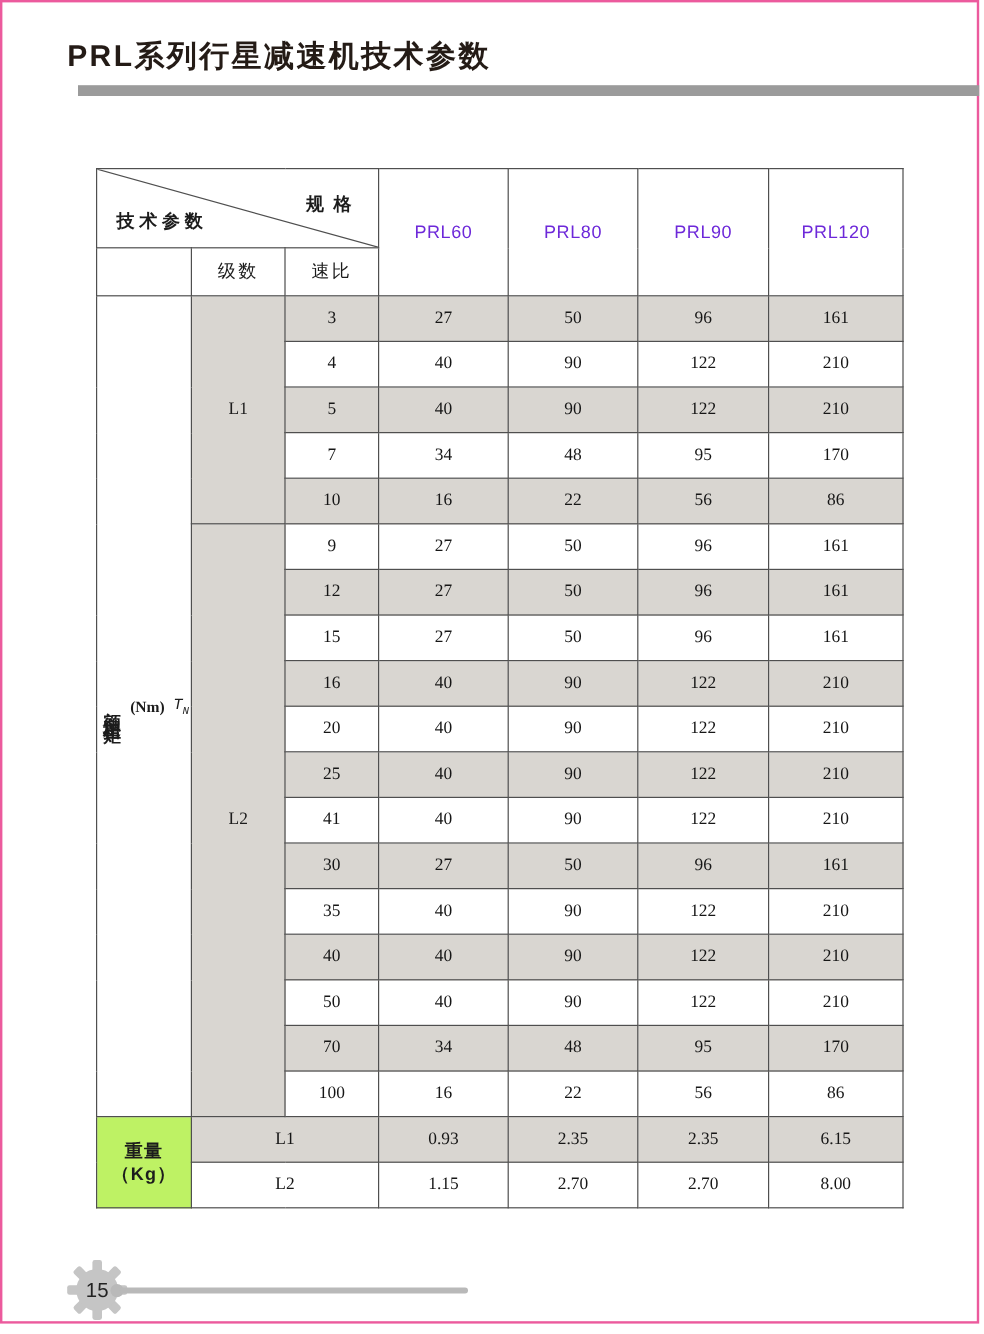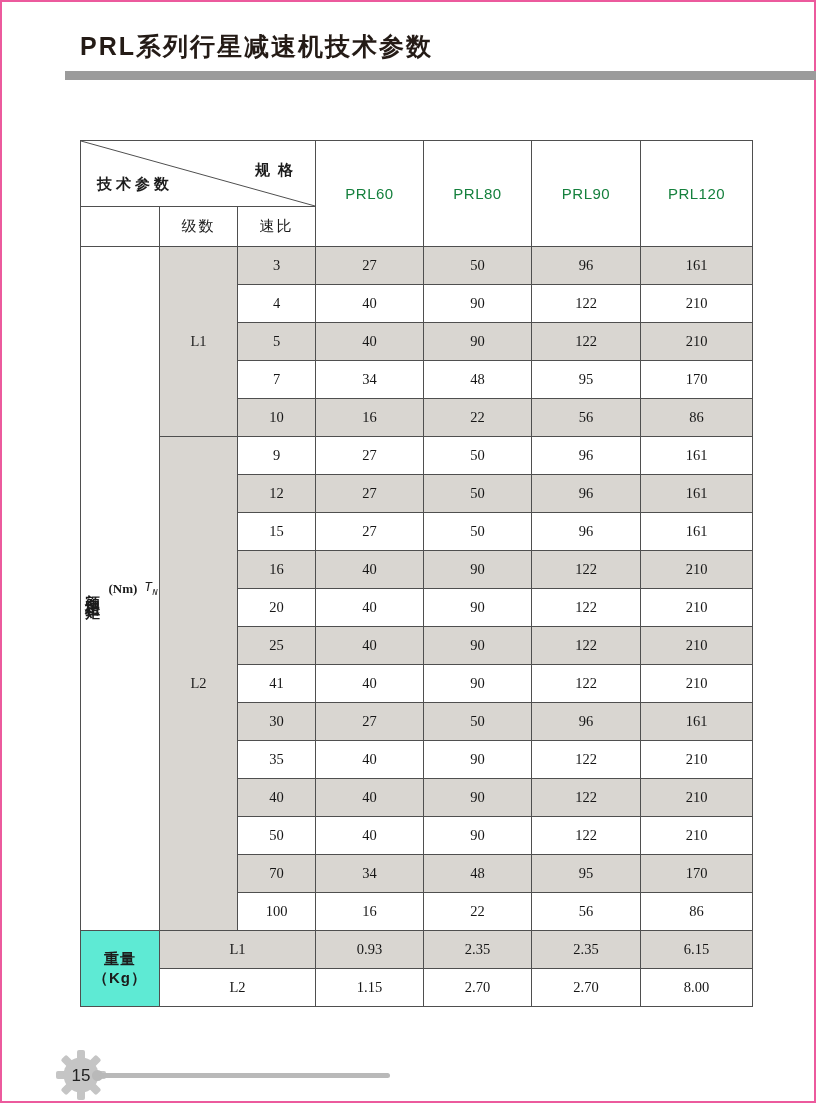--- a/index.html
+++ b/index.html
@@ -4,45 +4,45 @@
 <style>
   * { margin:0; padding:0; box-sizing:border-box; }
   html,body { width:820px; height:1112px; background:#ffffff; overflow:hidden; }
   body { position:relative; font-family:"Liberation Sans", sans-serif; color:#1c1c1c; }
 
   
   .frame { position:absolute; left:0; top:0; width:816px; height:1103px;
            border:2px solid #ec5a9d; pointer-events:none; }
 
   
-  .title { position:absolute; left:80px; top:30px; font-size:25px; font-weight:bold;
+  .title { position:absolute; left:56px; top:30px; font-size:25px; font-weight:bold;
            letter-spacing:2px; color:#241b16; white-space:nowrap; }
   .title-bar { position:absolute; left:65px; top:71px; width:751px; height:9px; background:#9b9b9b; }
 
   
   table.spec { position:absolute; left:80px; top:140px; width:672px;
                border-collapse:collapse; table-layout:fixed; background:#fff; }
   .spec td, .spec th { border:1px solid #4f4f4f; text-align:center; vertical-align:middle;
                        padding:0; font-weight:normal; }
   tr.hr1 { height:66px; }
   tr.hr2 { height:40px; }
   .spec tbody tr { height:38px; }
 
-  .col-h { font-family:"Liberation Sans", sans-serif; font-size:15px; letter-spacing:.5px; color:#15803d; }
+  .col-h { font-family:"Liberation Sans", sans-serif; font-size:15px; letter-spacing:.5px; color:#6d28d9; }
   .subhead { font-weight:bold; font-size:15px; letter-spacing:2px; }
 
   td.diag { position:relative; }
   td.diag svg { position:absolute; left:0; top:0; width:100%; height:100%; display:block; }
   .corner-tr { position:absolute; top:20px; right:14px; font-weight:bold; font-size:15px; letter-spacing:8px; }
   .corner-bl { position:absolute; left:16px; bottom:12px; font-weight:bold; font-size:15px; letter-spacing:4px; }
 
   tr.shaded td { background:#d9d6d1; }
   .spec td.stage-cell { background:#d9d6d1; font-family:"Liberation Serif", serif; font-size:14.5px; }
   .spec td.torque-cell { background:#ffffff; }
-  .spec td.weight-label { background:#5eead4; font-weight:bold; font-size:15px; letter-spacing:1px; }
+  .spec td.weight-label { background:#bef264; font-weight:bold; font-size:15px; letter-spacing:1px; }
 
   td.num { font-family:"Liberation Serif", serif; font-size:14.5px; color:#161616; }
 
   .torque-wrap { display:flex; align-items:center; justify-content:center; gap:7px; }
   .vtext { writing-mode:vertical-rl; font-weight:bold; font-size:15px; letter-spacing:4px; }
   .unit { font-family:"Liberation Serif", serif; font-size:13px; font-weight:bold; }
   .tsym { font-family:Liberation Mono, monospace; font-style:italic; font-size:13px; }
   .tsym sub { font-size:9px; font-style:italic; }
 
   

